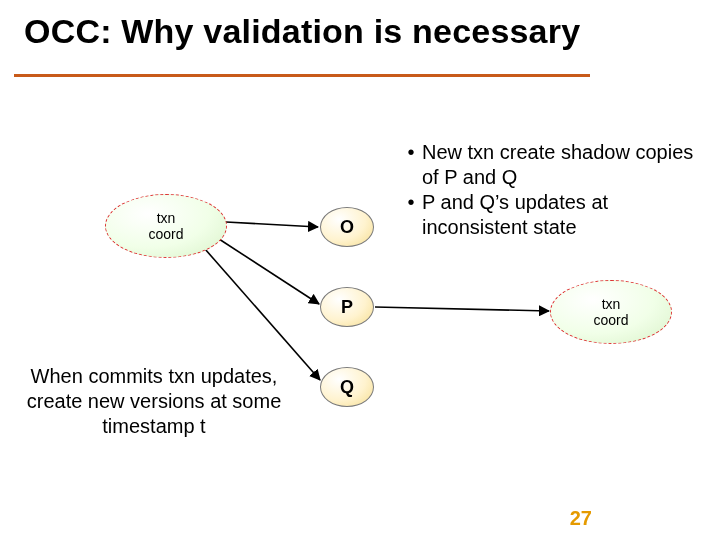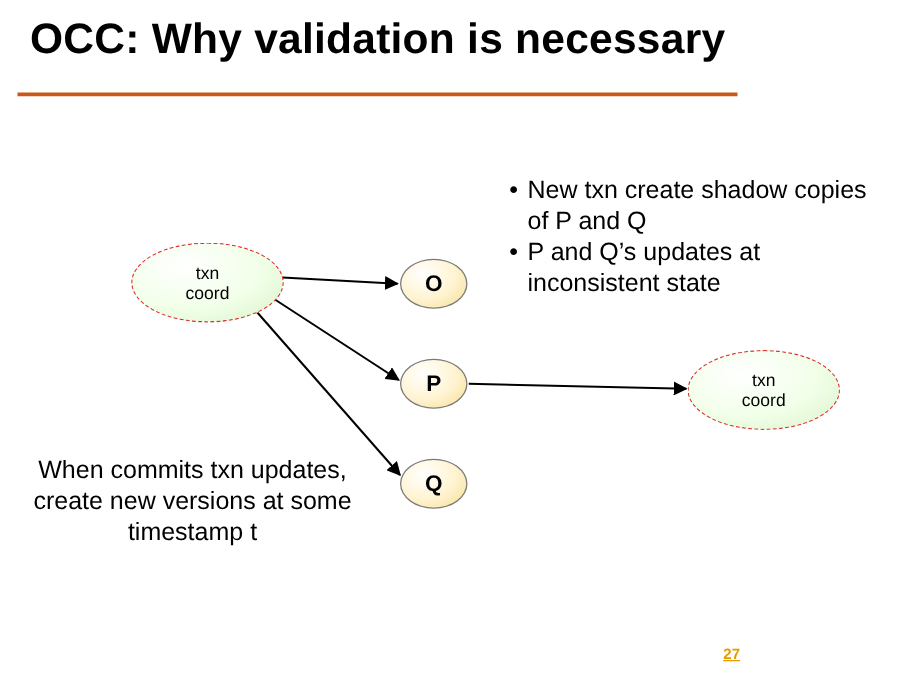--- a/index.html
+++ b/index.html
@@ -97,24 +97,23 @@
     width: 280px;
     font-size: 20px;
     line-height: 1.25;
     text-align: center;
     margin-top: 48px;
   }
   .pagenum {
     position: absolute;
     right: 12px;
     bottom: 10px;
-    font-size: 12px;
+    font-size: 20px;
     font-weight: bold;
     color: #e59a00;
-    text-decoration: underline;
   }
 </style>
 </head>
 <body>
 
 <div class="slide">
 
   <div class="title">OCC:  Why validation is necessary</div>
   <div class="rule"></div>
 

